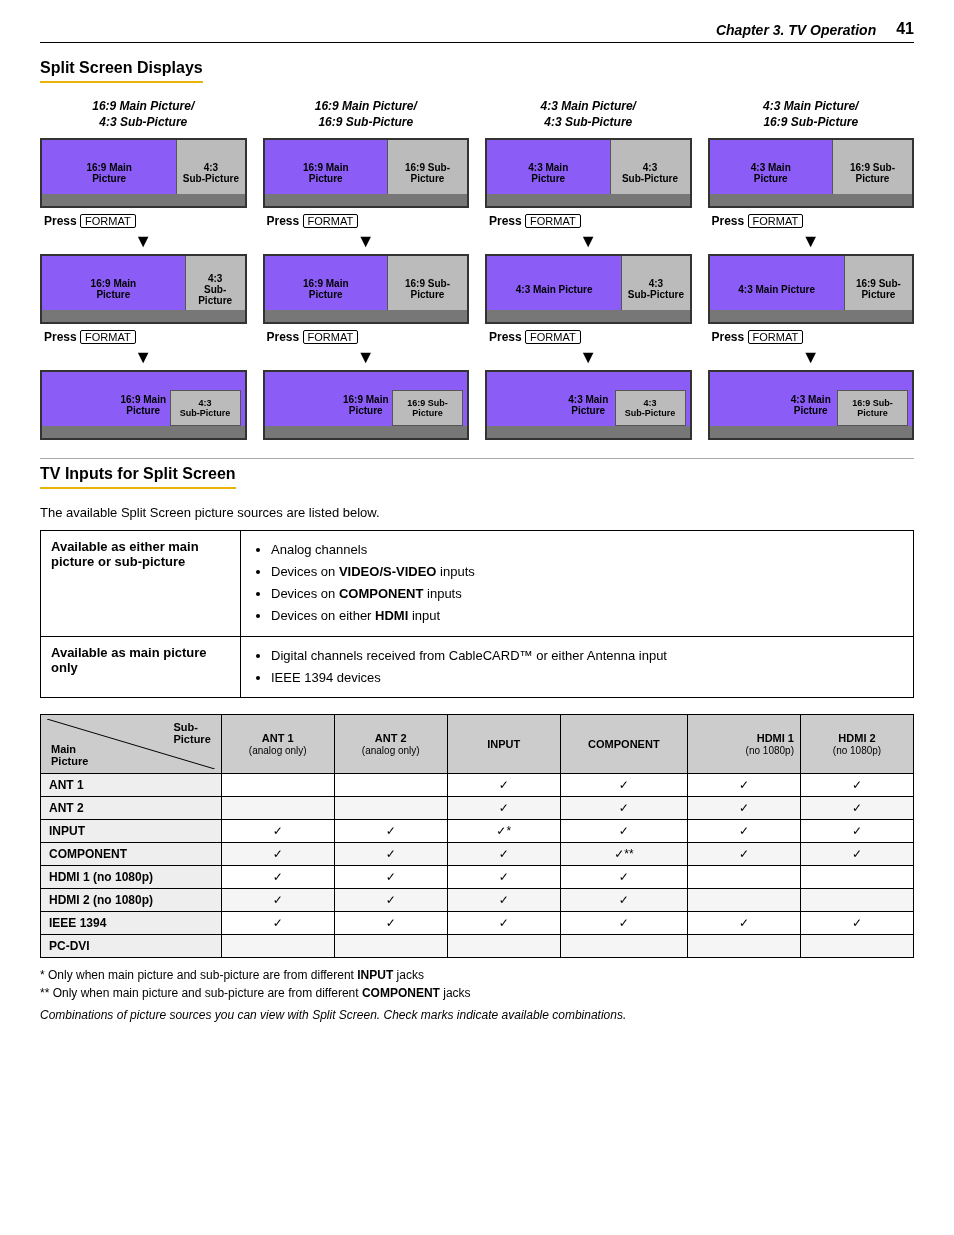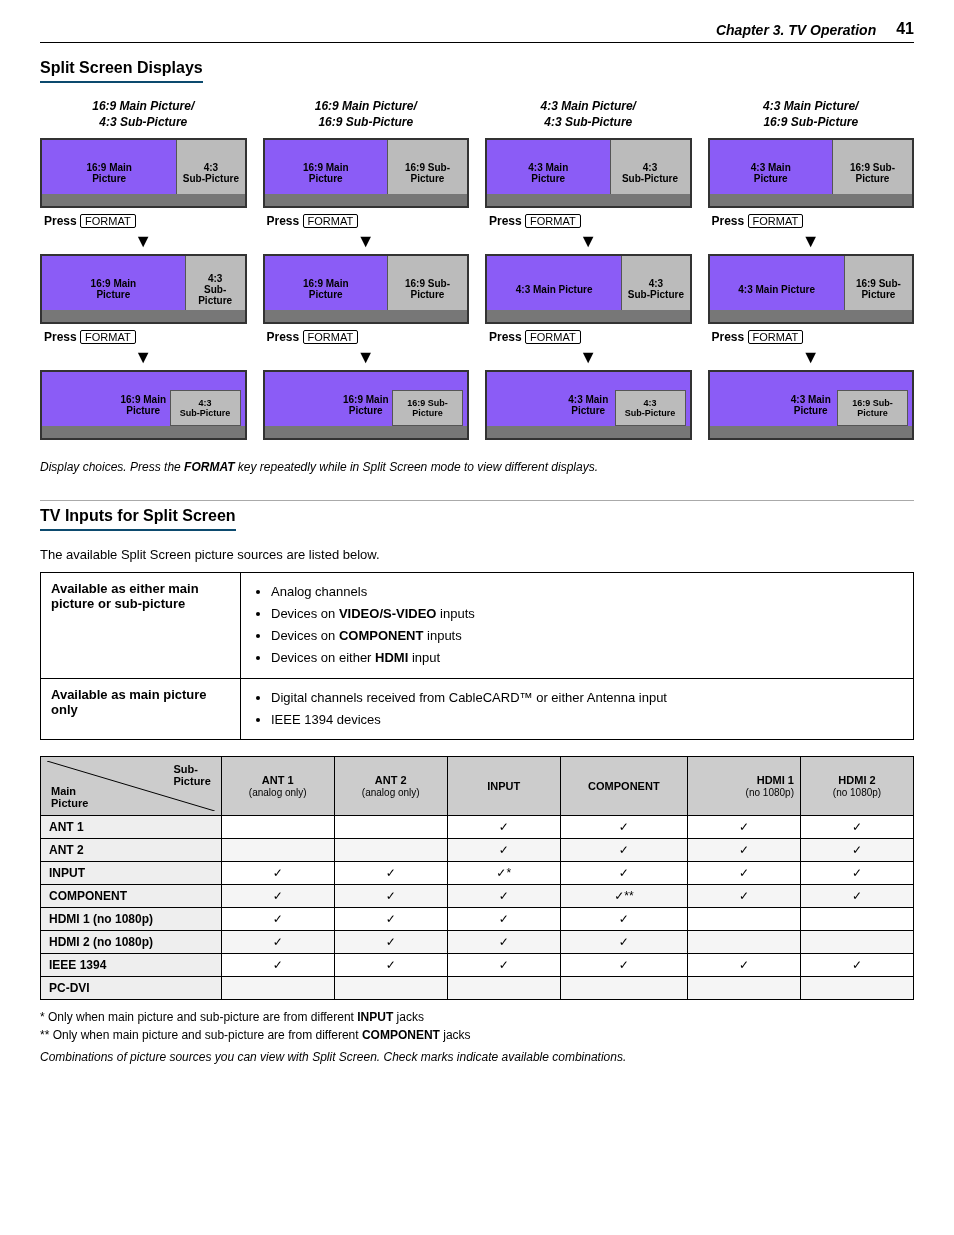--- a/index.html
+++ b/index.html
@@ -32,21 +32,21 @@
     }
     .page-number {
       font-weight: bold;
       font-size: 16px;
     }
 
     
     .section-title {
       font-size: 16px;
       font-weight: bold;
-      border-bottom: 2px solid #0c4a6e;
+      border-bottom: 2px solid #eab308;
       padding-bottom: 4px;
       margin-bottom: 16px;
       display: inline-block;
     }
 
     
     .diagrams-row {
       display: flex;
       gap: 16px;
       margin-bottom: 12px;
@@ -337,23 +337,20 @@
         <div class="press-format"><strong>Press</strong> <span class="format-key">FORMAT</span></div>
         <div class="arrow-down">▼</div>
         <div class="screen-box screen-pip" style="height: 70px;">
           <div class="screen-main" style="flex: 1 1 0%; height: 100%; width: 100%;">4:3 Main<br>Picture</div>
           <div class="screen-sub-overlay">16:9 Sub-<br>Picture</div>
           <div class="screen-bottom-bar"></div>
         </div>
       </div>
     </div>
 
-  <p class="caption-text">
-    <em>Display choices.  Press the</em> <strong>FORMAT</strong> <em>key repeatedly while in Split Screen mode to view different displays.</em>
-  </p>
 </div>
 
 <hr class="section-divider">
 
 <div>
   <div class="section-title">TV Inputs for Split Screen</div>
   <p class="inputs-desc">The available Split Screen picture sources are listed below.</p>
 
   
   <table class="avail-table">

